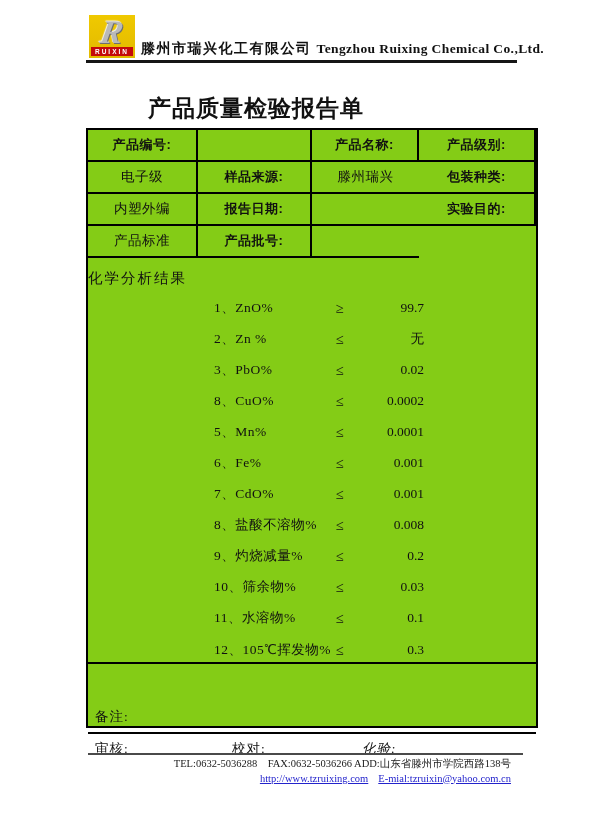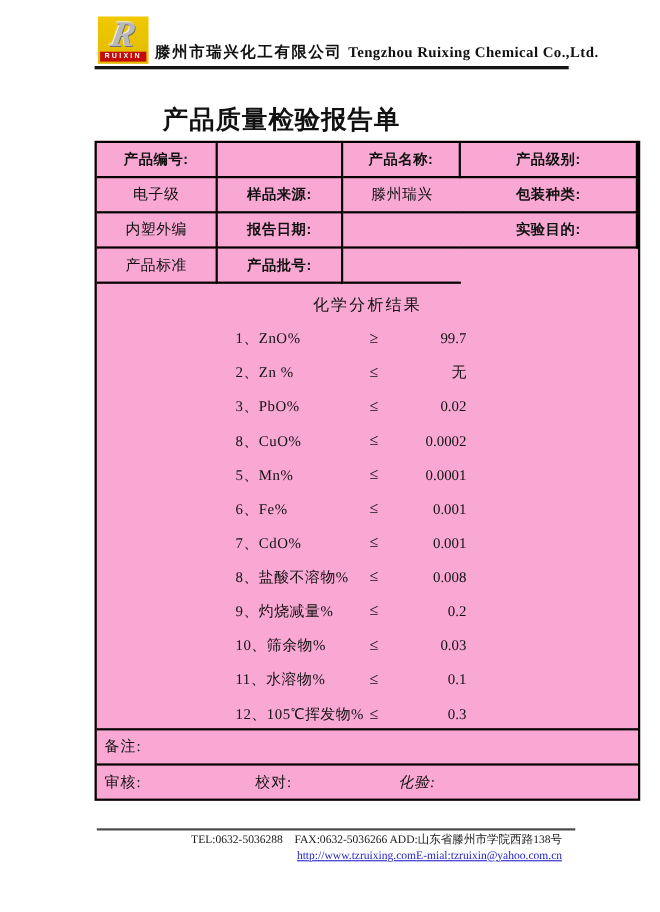--- a/index.html
+++ b/index.html
@@ -28,58 +28,58 @@
   .company-cn { font-size:14px; font-weight:bold; letter-spacing:1.5px; }
   .company-en { font-size:13.5px; font-weight:bold; letter-spacing:0.4px; margin-left:5px; }
   .header-rule { position:absolute; left:86px; top:60px; width:431px; height:3px; background:#161616; }
   
   .report-title {
     position:absolute; left:0; top:93px; width:512px; text-align:center;
     font-size:23px; font-weight:bold; letter-spacing:1px;
   }
   
   .report-table {
-    position:absolute; left:86px; top:128px; width:496px; height:600px;
-    border:2px solid #000; background:#f9a8d4;
+    position:absolute; left:86px; top:128px; width:452px; height:600px;
+    border:2px solid #000; background:#84cc16;
   }
   .info-grid { display:grid; grid-template-columns:110px 114px 107px 1fr; }
   .cell {
     height:32px; border-bottom:2px solid #000;
     display:flex; align-items:center; justify-content:center; overflow:hidden;
   }
   .cell.br { border-right:2px solid #000; }
   .lab { font-weight:bold; font-size:13px; letter-spacing:0.5px; }
   .val { font-family:"Liberation Serif", serif; font-size:13.5px; letter-spacing:0.5px; }
   .chem { height:406px; border-bottom:2px solid #000; padding-top:8px; }
   .chem-heading {
-    text-align:center; font-family:"Liberation Serif", serif;
+    text-align:left; font-family:"Liberation Serif", serif;
     font-size:14.5px; letter-spacing:2px; height:26px; line-height:24px;
   }
   .chem-row {
     position:relative; height:31.1px;
     font-family:"Liberation Serif", serif; font-size:13.5px;
   }
   .chem-name { position:absolute; left:126px; top:50%; transform:translateY(-50%); letter-spacing:0.5px; white-space:nowrap; }
   .chem-rel  { position:absolute; left:240px; width:24px; text-align:center; top:50%; transform:translateY(-50%); font-size:14.5px; }
   .chem-val  { position:absolute; left:256px; width:80px; text-align:right; top:50%; transform:translateY(-50%); }
   .remarks-row {
     height:32px; border-bottom:2px solid #000; display:flex; align-items:center;
-    padding-left:7px; font-family:"Liberation Serif", serif; font-size:13.5px; letter-spacing:1px;
+    padding-left:7px; font-family:"Liberation Serif", serif; font-size:13.5px; letter-spacing:1px;margin-top:38px;
   }
   .signoff-row { position:relative; height:30px; font-family:"Liberation Serif", serif; font-size:13.5px; }
   .so { position:absolute; top:50%; transform:translateY(-50%); letter-spacing:1px; }
   .so1 { left:7px; } .so2 { left:144px; } .so3 { left:274px;font-style:italic; }
   
   .footer-rule { position:absolute; left:88px; top:753px; width:435px; height:2px; background:#4a4a4a; }
   .footer-text {
     position:absolute; left:88px; top:757px; width:423px; text-align:right;
     font-family:"Liberation Serif", serif; font-size:10.5px; line-height:14.5px; color:#1a1a1a;
   }
   .flink { color:var(--link-blue); text-decoration:underline; cursor:pointer; }
-  .flink + .flink { margin-left:0; }
+  .flink + .flink { margin-left:10px; }
 </style>
 </head>
 <body>
 
 <div class="page">
 
   <div class="logo">
     <span class="logo-r">R</span>
     <span class="logo-band">RUIXIN</span>
   </div>

